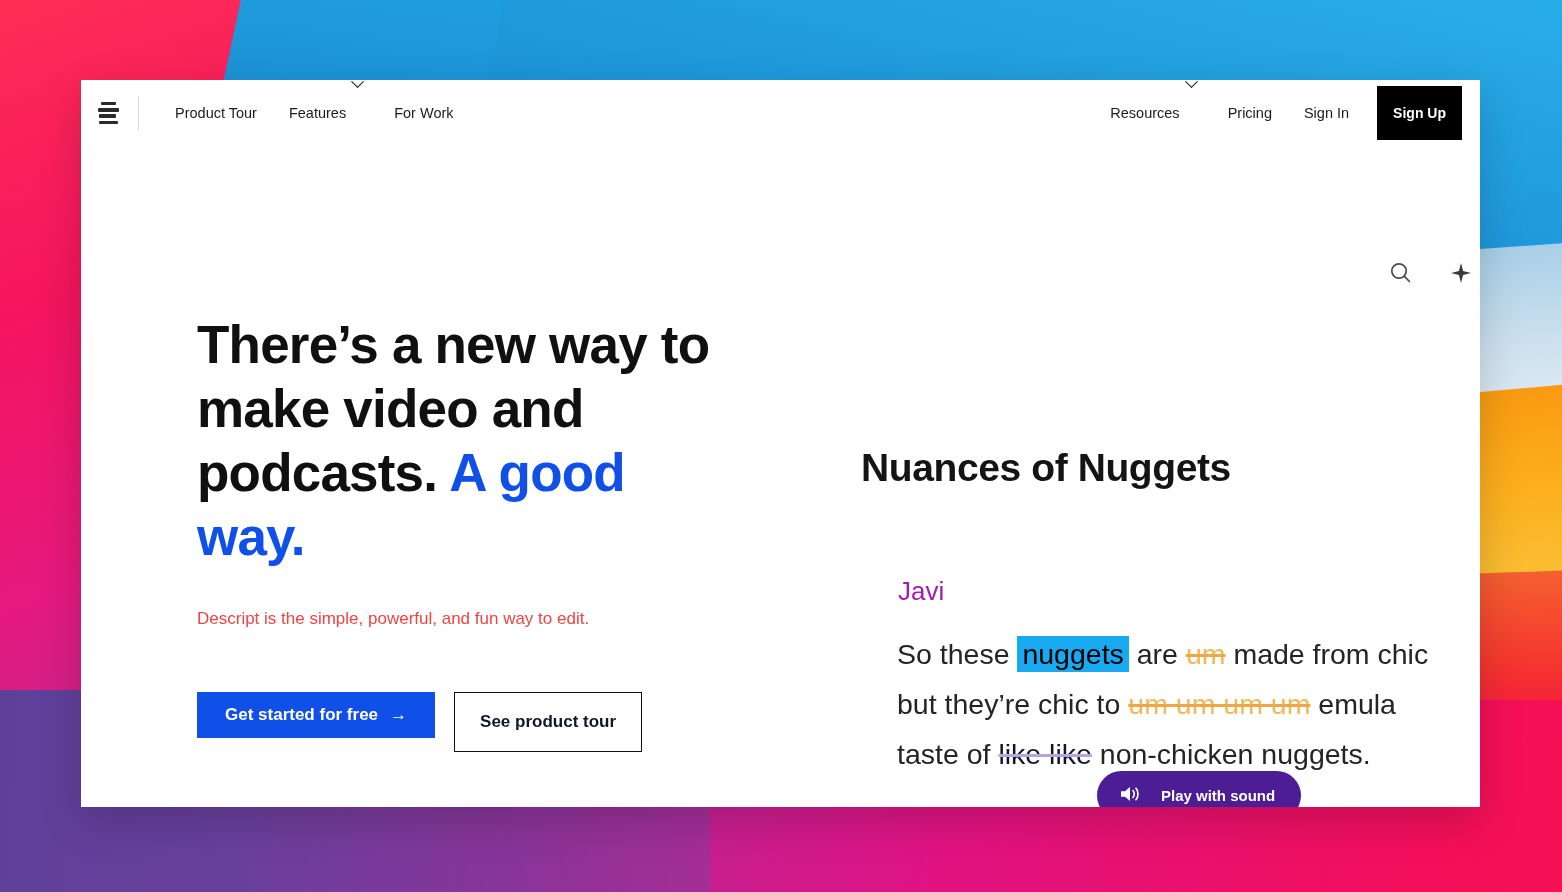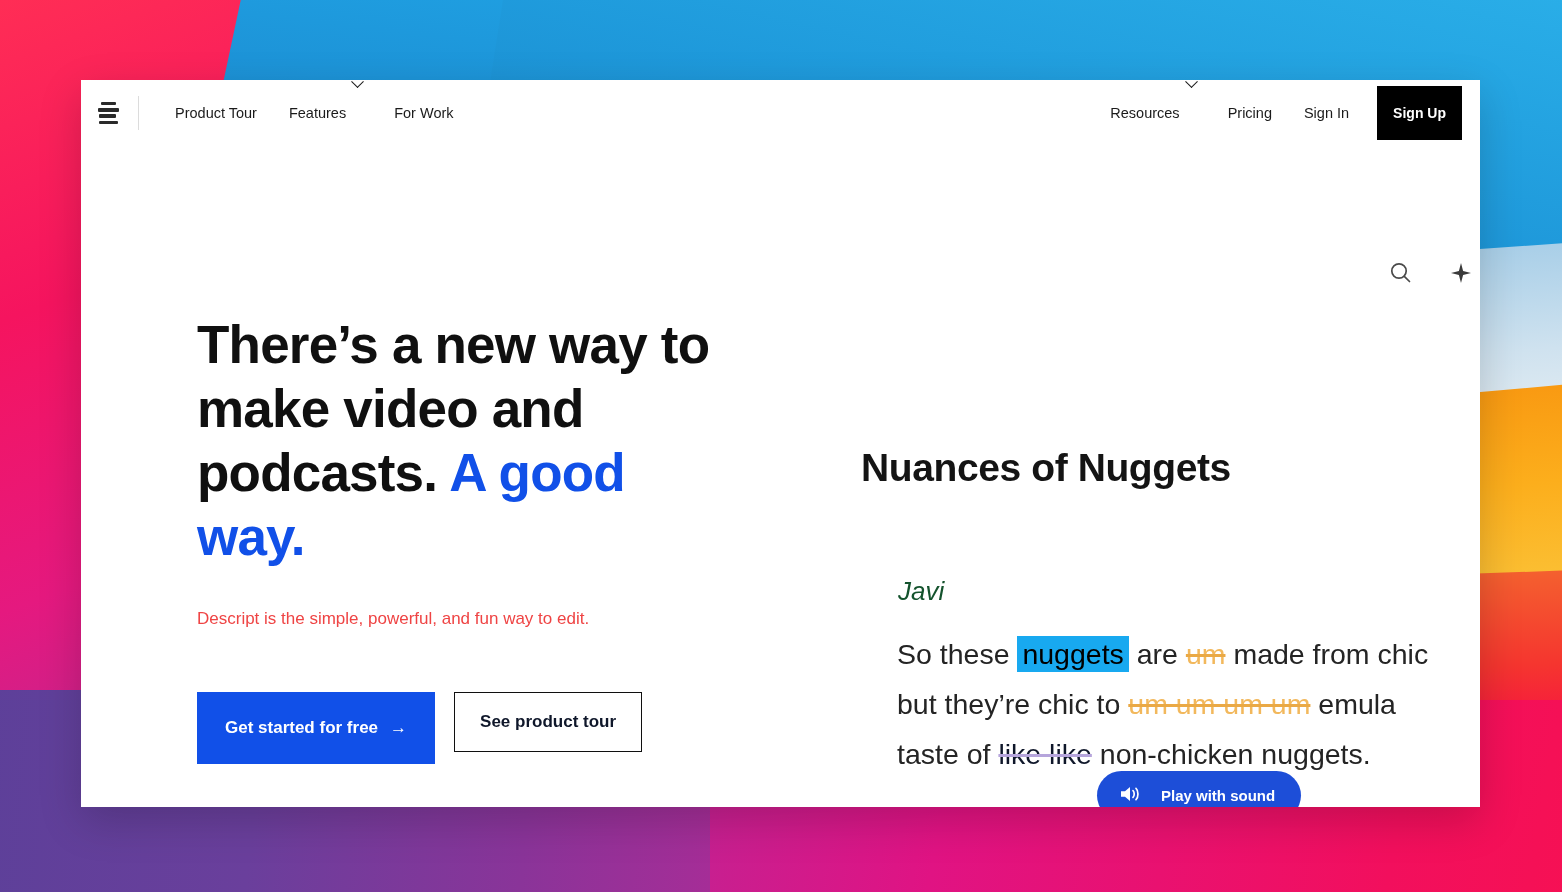--- a/index.html
+++ b/index.html
@@ -205,21 +205,21 @@
     display: flex;
     gap: 19px;
   }
   #cta-primary {
     background: #1150e8;
     color: #ffffff;
     font-size: 17px;
     font-weight: bold;
     border: none;
     padding: 0 28px;
-    height: 72px;
+    height: 46px;
     display: flex;
     align-items: center;
     gap: 12px;
     cursor: pointer;
     font-family: "Liberation Sans", sans-serif;
   }
   #cta-secondary {
     background: #ffffff;
     color: #0f172a;
     font-size: 17px;
@@ -261,22 +261,21 @@
     font-weight: bold;
     color: #141414;
     letter-spacing: -0.4px;
     white-space: nowrap;
   }
   #mock-speaker {
     position: absolute;
     left: 197px;
     top: 430px;
     font-size: 26px;
-    color: #14532d;
-    font-style: italic;
+    color: #a21caf;
   }
   #mock-transcript {
     position: absolute;
     left: 196px;
     top: 483px;
     width: 700px;
     font-size: 28.5px;
     line-height: 50px;
     color: #242424;
     white-space: nowrap;
@@ -297,21 +296,21 @@
     color: #0f172a;
     text-decoration: line-through;
     text-decoration-color: #b6a5dc;
     text-decoration-thickness: 2.5px;
   }
 
   #play-pill {
     position: absolute;
     left: 396px;
     top: 625px;
-    background: #1d4ed8;
+    background: #4c1d95;
     color: #ffffff;
     border: none;
     border-radius: 40px;
     height: 49px;
     padding: 0 26px 0 22px;
     display: flex;
     align-items: center;
     gap: 20px;
     font-size: 15px;
     font-weight: bold;

